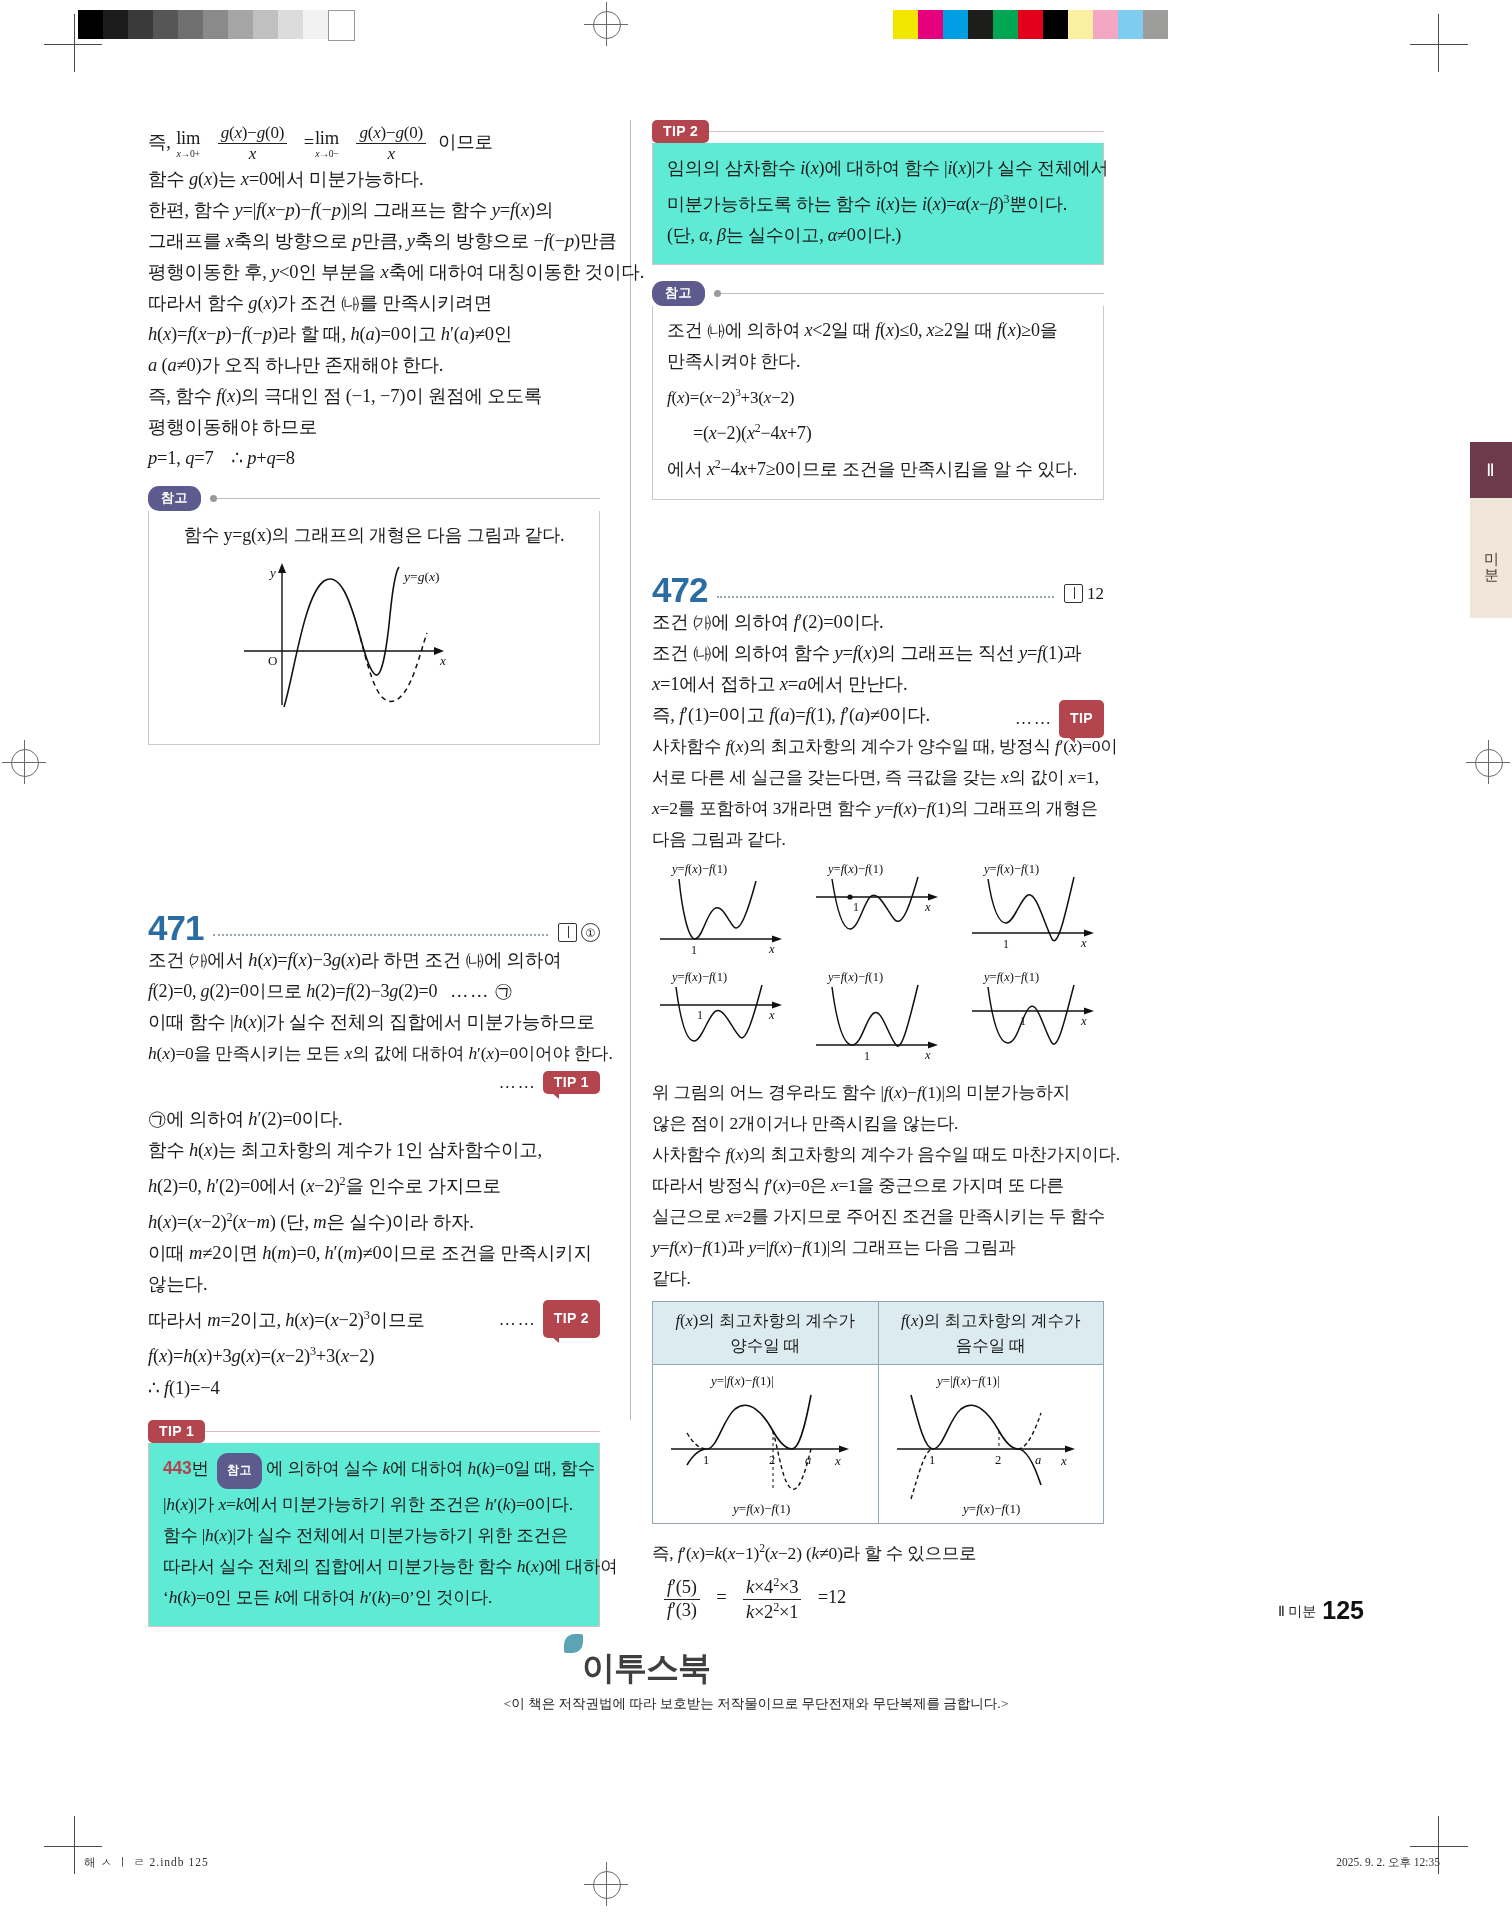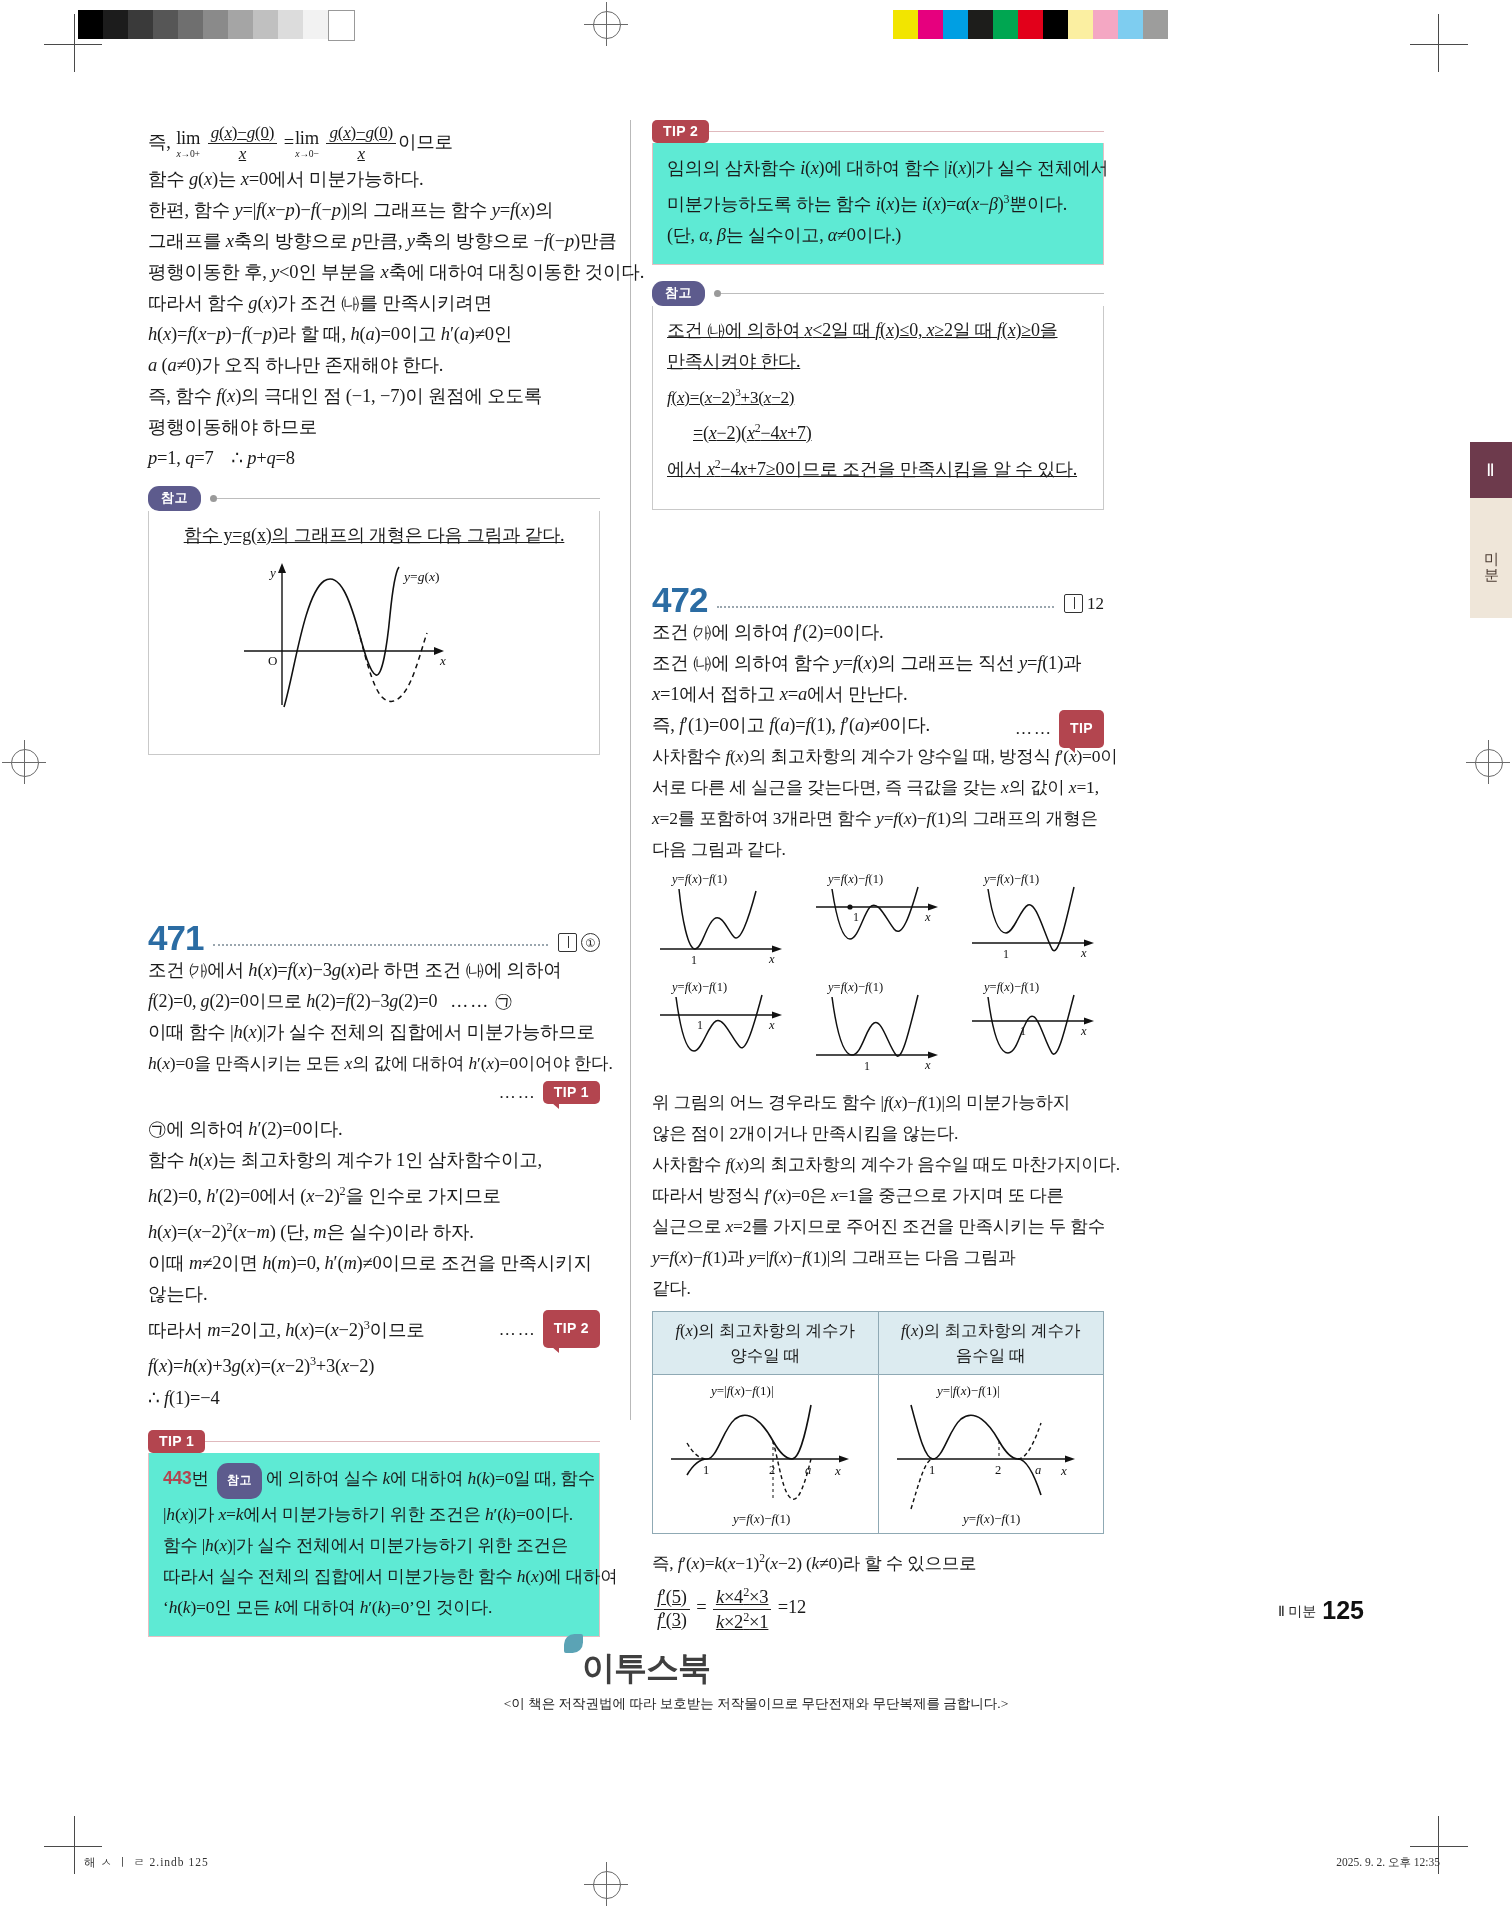--- a/index.html
+++ b/index.html
@@ -45,21 +45,21 @@
   .col{position:absolute;top:120px;width:452px;}
   .col-left{left:148px;}
   .col-right{left:652px;}
   .coldiv{position:absolute;left:630px;top:120px;width:1px;height:1300px;background:#b9b9b9;}
 
   .ln{font-size:18.5px;line-height:31px;white-space:nowrap;letter-spacing:-0.2px;}
   i{font-family:"Liberation Serif",serif;font-style:italic;}
   sup{font-size:0.66em;vertical-align:super;}
 
   
-  .frac{display:inline-block;vertical-align:middle;text-align:center;line-height:1.08;font-size:0.92em;margin:0 2px;text-decoration:underline;}
+  .frac{display:inline-block;vertical-align:middle;text-align:center;line-height:1.08;font-size:0.92em;margin:0 12px;}
   .frac .num{display:block;border-bottom:1px solid #222;padding:0 3px 1px;}
   .frac .den{display:block;padding:1px 3px 0;}
   .lim{display:inline-block;text-align:center;line-height:1;vertical-align:middle;margin:0 1px;}
   .lim .lw{display:block;font-size:1em;}
   .lim .lsub{display:block;font-size:.52em;margin-top:1px;}
 
   
   .badge-chamgo{
     display:inline-block;background:#5d5b8d;color:#fff;
     font-family:"Liberation Sans",sans-serif;font-size:13px;font-weight:bold;
@@ -74,21 +74,21 @@
     content:"";position:absolute;left:9px;bottom:-5px;
     border-left:7px solid transparent;border-right:0 solid transparent;
     border-top:6px solid #b3454f;
   }
 
   
   .box-chamgo{position:relative;margin-top:6px;}
   .box-chamgo .hdr{display:flex;align-items:center;gap:0;}
   .box-chamgo .hdr .dot{width:7px;height:7px;border-radius:50%;background:#9a9a9a;margin-left:9px;}
   .box-chamgo .hdr .rule{flex:1;height:1px;background:#bdbdbd;}
-  .box-chamgo .body{border:1px solid #c9c9c9;border-top:none;padding:10px 14px 24px;text-decoration:underline;}
+  .box-chamgo .body{border:1px solid #c9c9c9;border-top:none;padding:10px 14px 14px;}
 
   .box-tip{position:relative;margin-top:4px;}
   .box-tip .hdr{display:flex;align-items:center;}
   .box-tip .hdr .rule{flex:1;height:1px;background:#e0b9bd;}
   .box-tip .body{border:1px solid #e5bfc3;border-top:none;background:#5eead4;padding:10px 14px 13px;}
 
   
   .prob{display:flex;align-items:flex-end;margin-top:4px;}
   .prob .num{
     font-family:"Liberation Sans",sans-serif;font-weight:bold;

